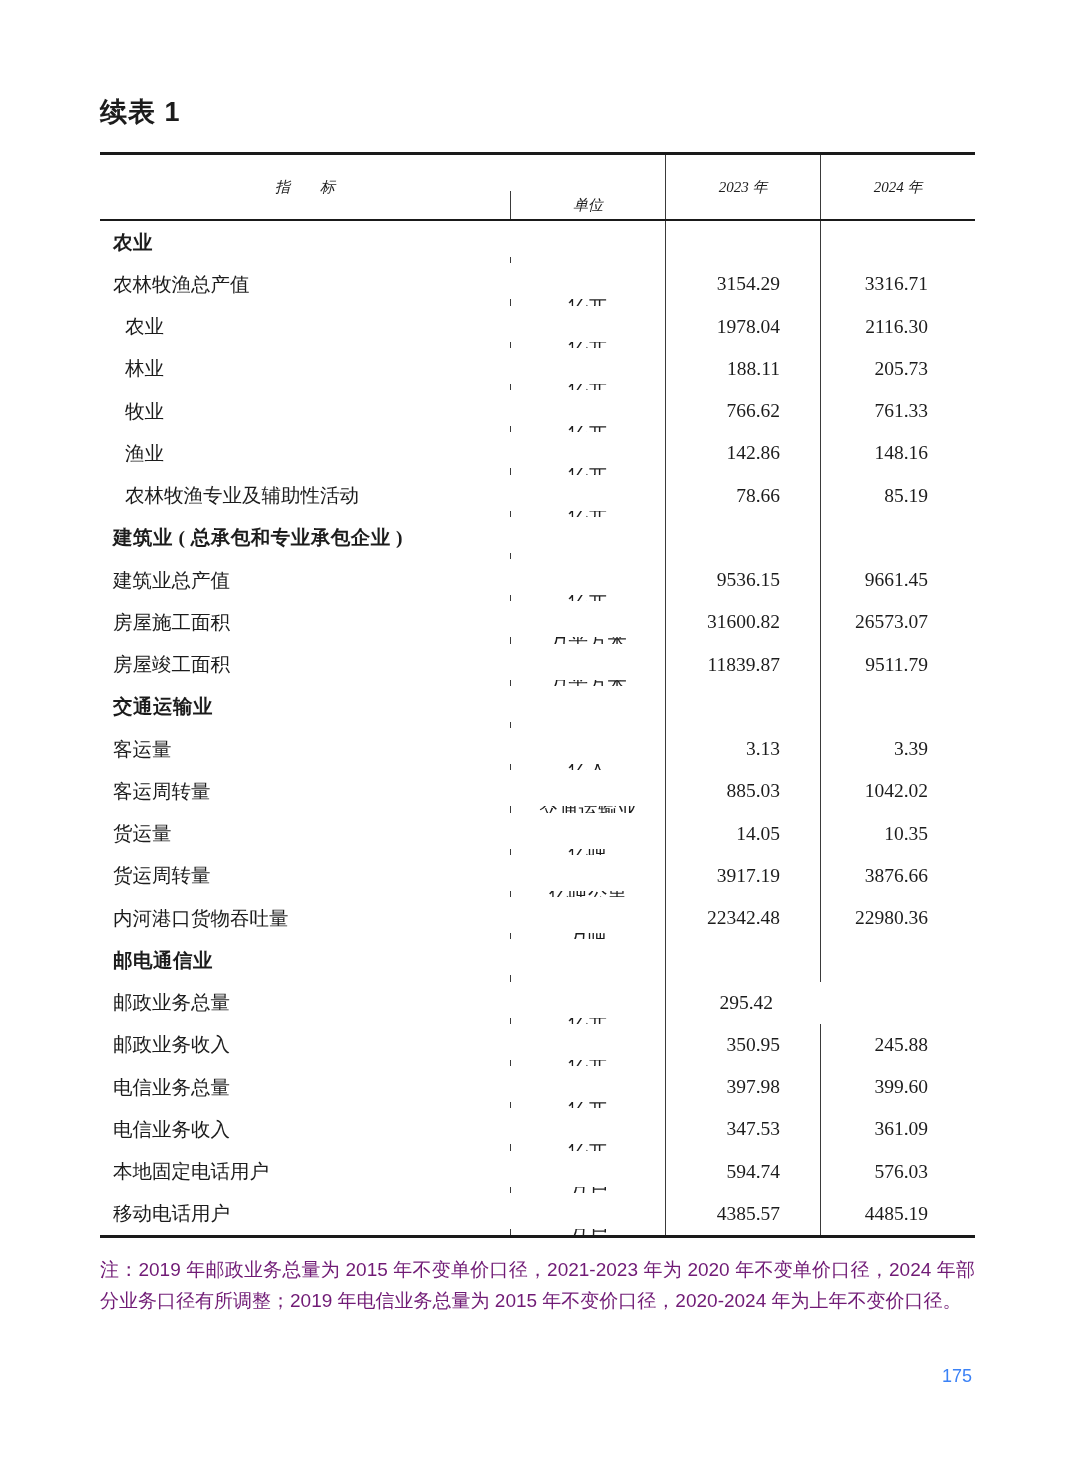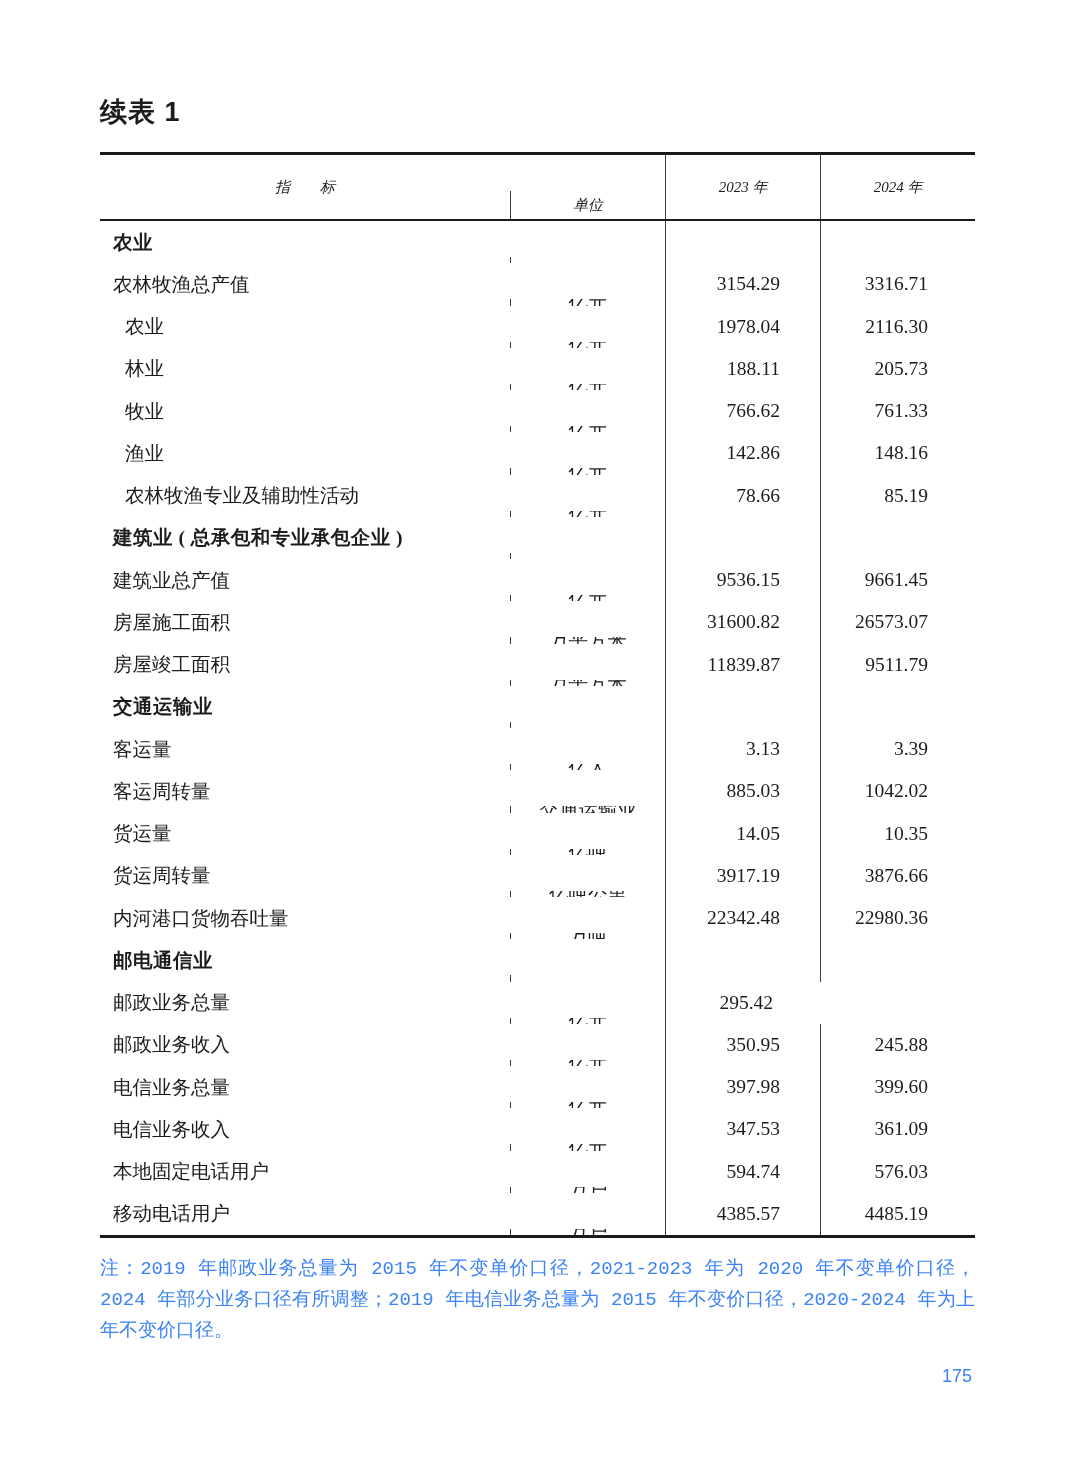--- a/index.html
+++ b/index.html
@@ -49,25 +49,25 @@
   .tbody .row { height: 42.25px; }
   .c-unit, .c-2023, .c-2024 { border-left: 1px solid #3a3a3a; }
   .c-label { justify-content: flex-start; padding-left: 13px; }
   .row.sub .c-label { padding-left: 25px; }
   .row.section .c-label { font-weight: bold; letter-spacing: 0.5px; }
   .c-unit { justify-content: center; margin-top: 36px; }
   .c-2023 { justify-content: flex-end; padding-right: 40px; }
   .c-2024 { justify-content: flex-end; padding-right: 47px; }
   .footnote {
     margin: 16px 0 0 0;
-    font-family: Liberation Mono, monospace;
+    font-family: Liberation Sans, sans-serif;
     font-size: 19px;
     line-height: 31px;
     text-align: justify;
-    color: #3b82f6;
+    color: #701a75;
   }
   .page-number {
     position: absolute;
     left: 100px;
     top: 1366px;
     width: 872px;
     text-align: right;
     font-family: "Liberation Sans", "DejaVu Sans", sans-serif;
     font-size: 18px;
     color: #3b82f6;

